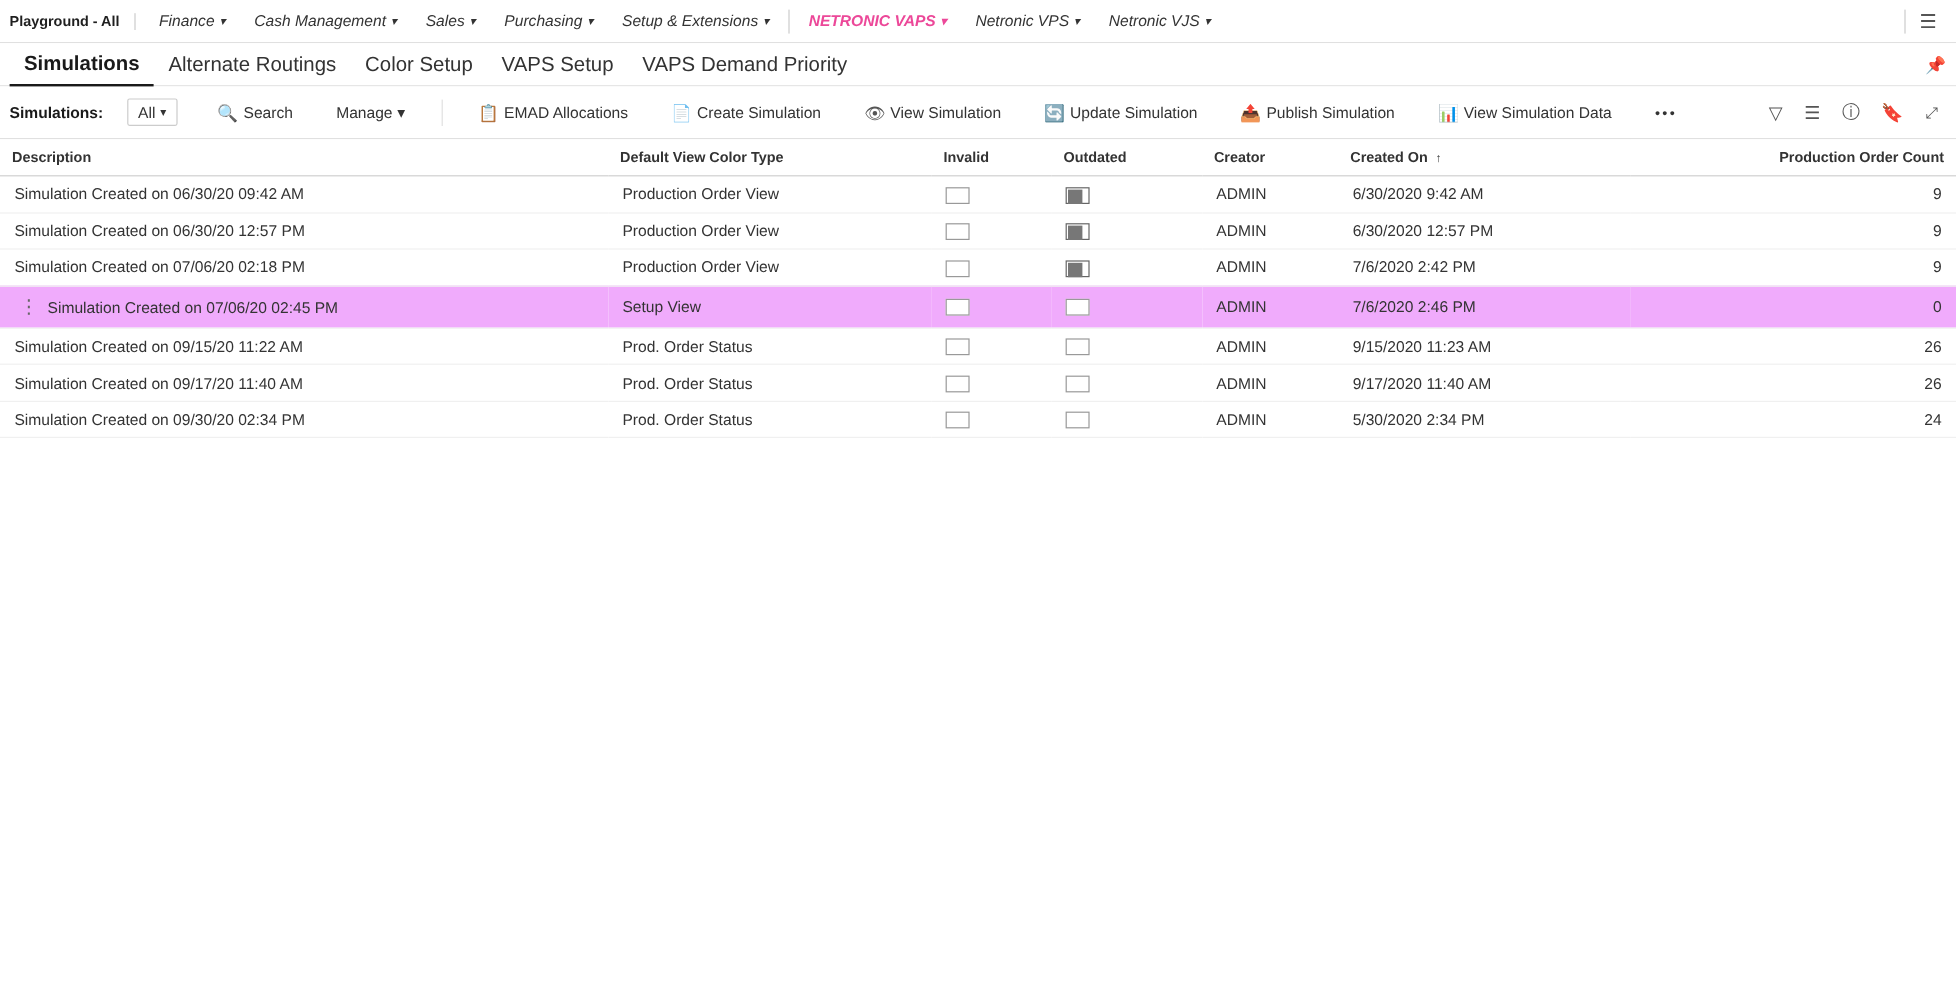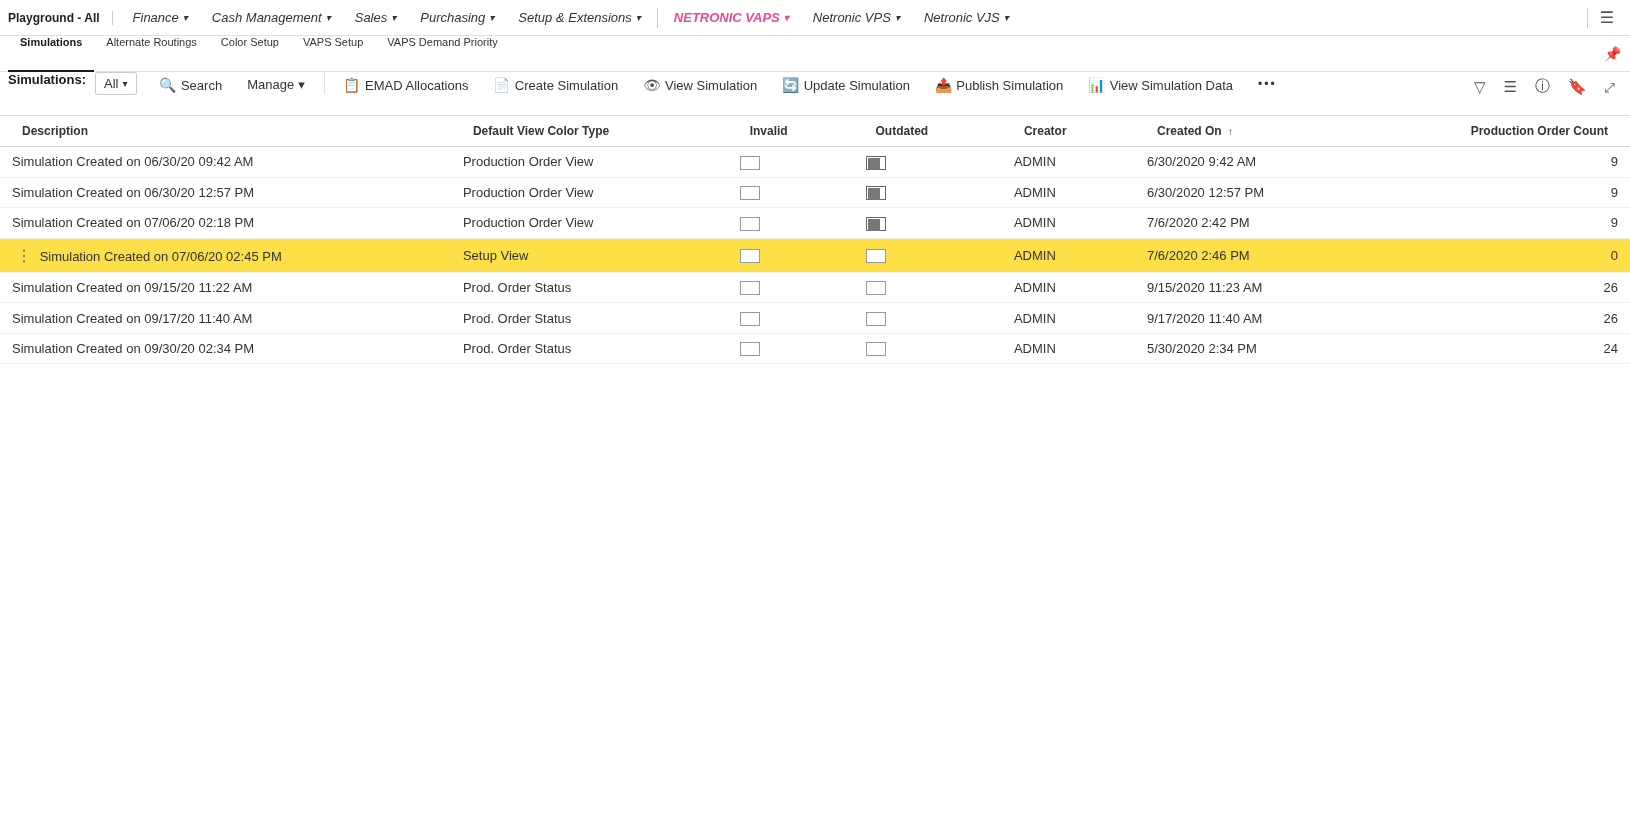--- a/index.html
+++ b/index.html
@@ -63,42 +63,42 @@
       align-items: center;
       height: 36px;
       background: #fff;
       border-bottom: 1px solid #e0e0e0;
       padding: 0 8px;
     }
     .sec-nav-item {
       padding: 0 12px;
       height: 36px;
       display: flex;
-      align-items: flex-start;
-      cursor: pointer;
-      font-size: 11px;
+      align-items: center;
+      cursor: pointer;
+      font-size: 17px;
       color: #333;
     }
     .sec-nav-item.active { color: #1a1a1a; font-weight: 600; border-bottom: 2px solid #1a1a1a; }
     .pin-icon {
       margin-left: auto;
       cursor: pointer;
       color: #555;
       font-size: 14px;
     }
 
     
     .toolbar {
       display: flex;
-      align-items: flex-start;
+      align-items: center;
       height: 44px;
       background: #fff;
       border-bottom: 1px solid #e0e0e0;
       padding: 0 8px;
-      gap: 5px;
+      gap: 16px;
     }
     .toolbar-label {
       font-size: 13px;
       font-weight: 600;
       margin-right: 4px;
       color: #1a1a1a;
     }
     .toolbar-dropdown {
       display: flex;
       align-items: center;
@@ -155,39 +155,39 @@
     table {
       width: 100%;
       border-collapse: collapse;
     }
     thead tr {
       border-bottom: 1px solid #e0e0e0;
       background: #fff;
     }
     th {
       text-align: left;
-      padding: 8px 22px;
+      padding: 8px 10px;
       font-size: 12px;
       font-weight: 600;
       color: #333;
       white-space: nowrap;
       border-bottom: 1px solid #d0d0d0;
       cursor: pointer;
     }
     th.right { text-align: right; }
     th .sort-arrow { margin-left: 3px; font-size: 10px; }
     td {
       padding: 7px 12px;
       font-size: 13px;
       color: #333;
       border-bottom: 1px solid #f0f0f0;
       white-space: nowrap;
     }
     td.right { text-align: right; }
-    tr.selected { background: #fde047; margin-top: 12px; }
+    tr.selected { background: #f0abfc; margin-top: 12px; }
     .checkbox-cell {
       width: 20px;
       height: 14px;
       border: 1px solid #999;
       display: inline-block;
       background: #fff;
       vertical-align: middle;
     }
     .checkbox-cell.checked {
       background: #fff;

